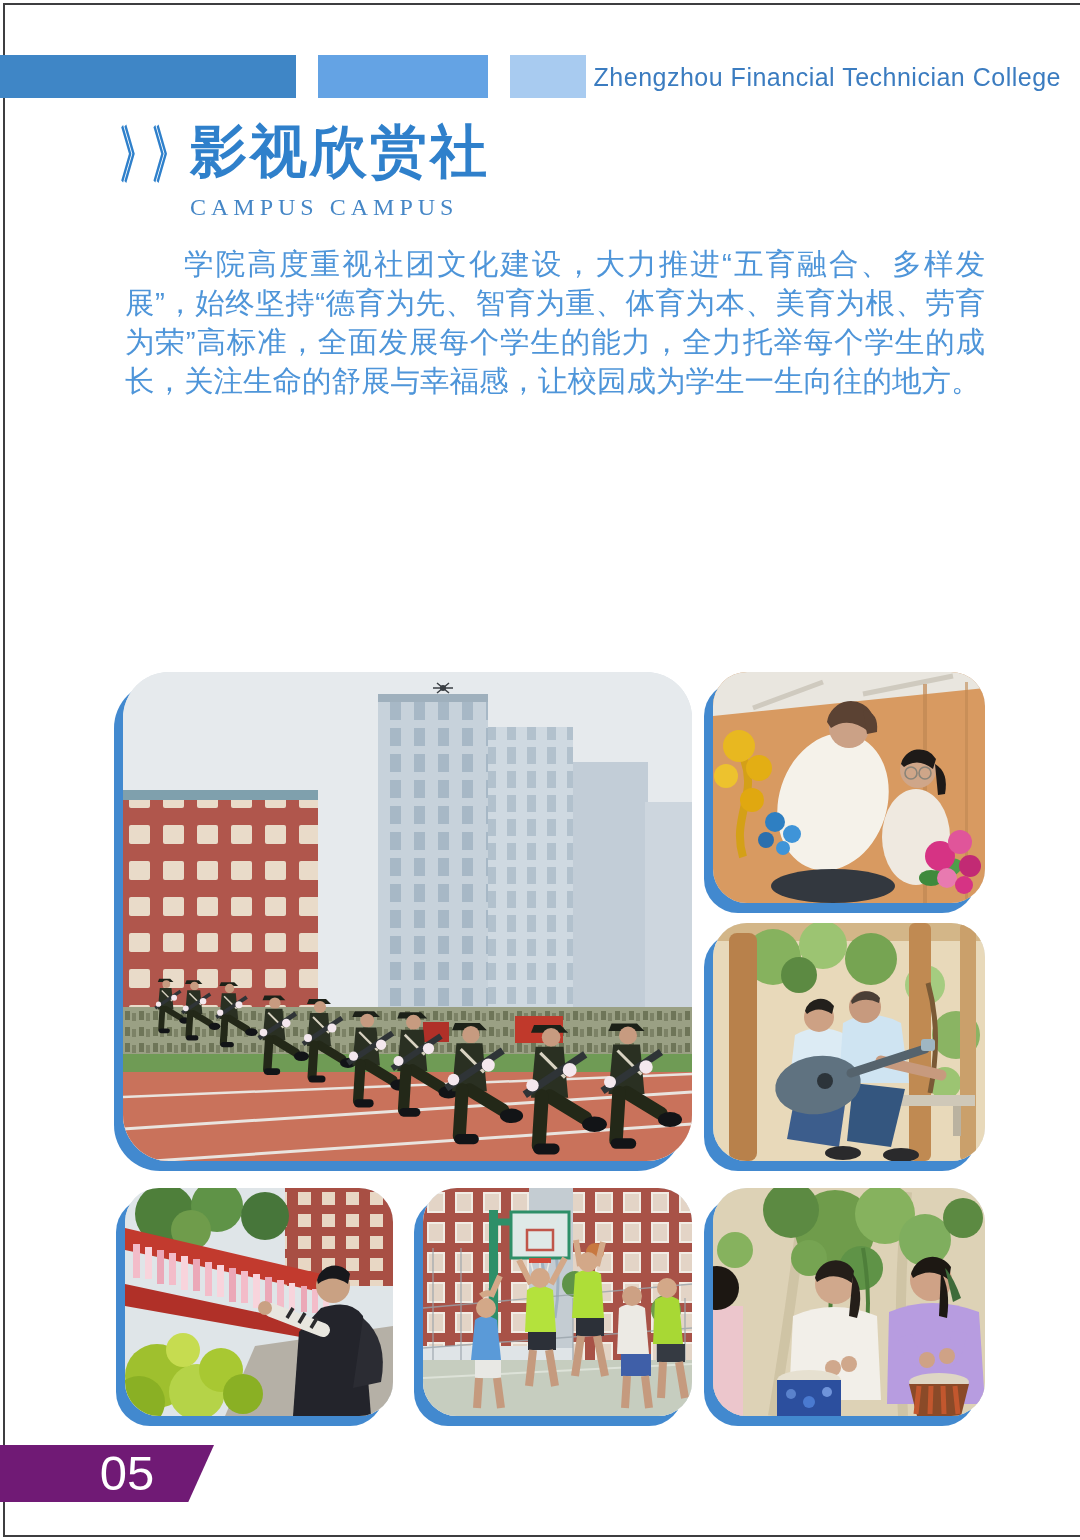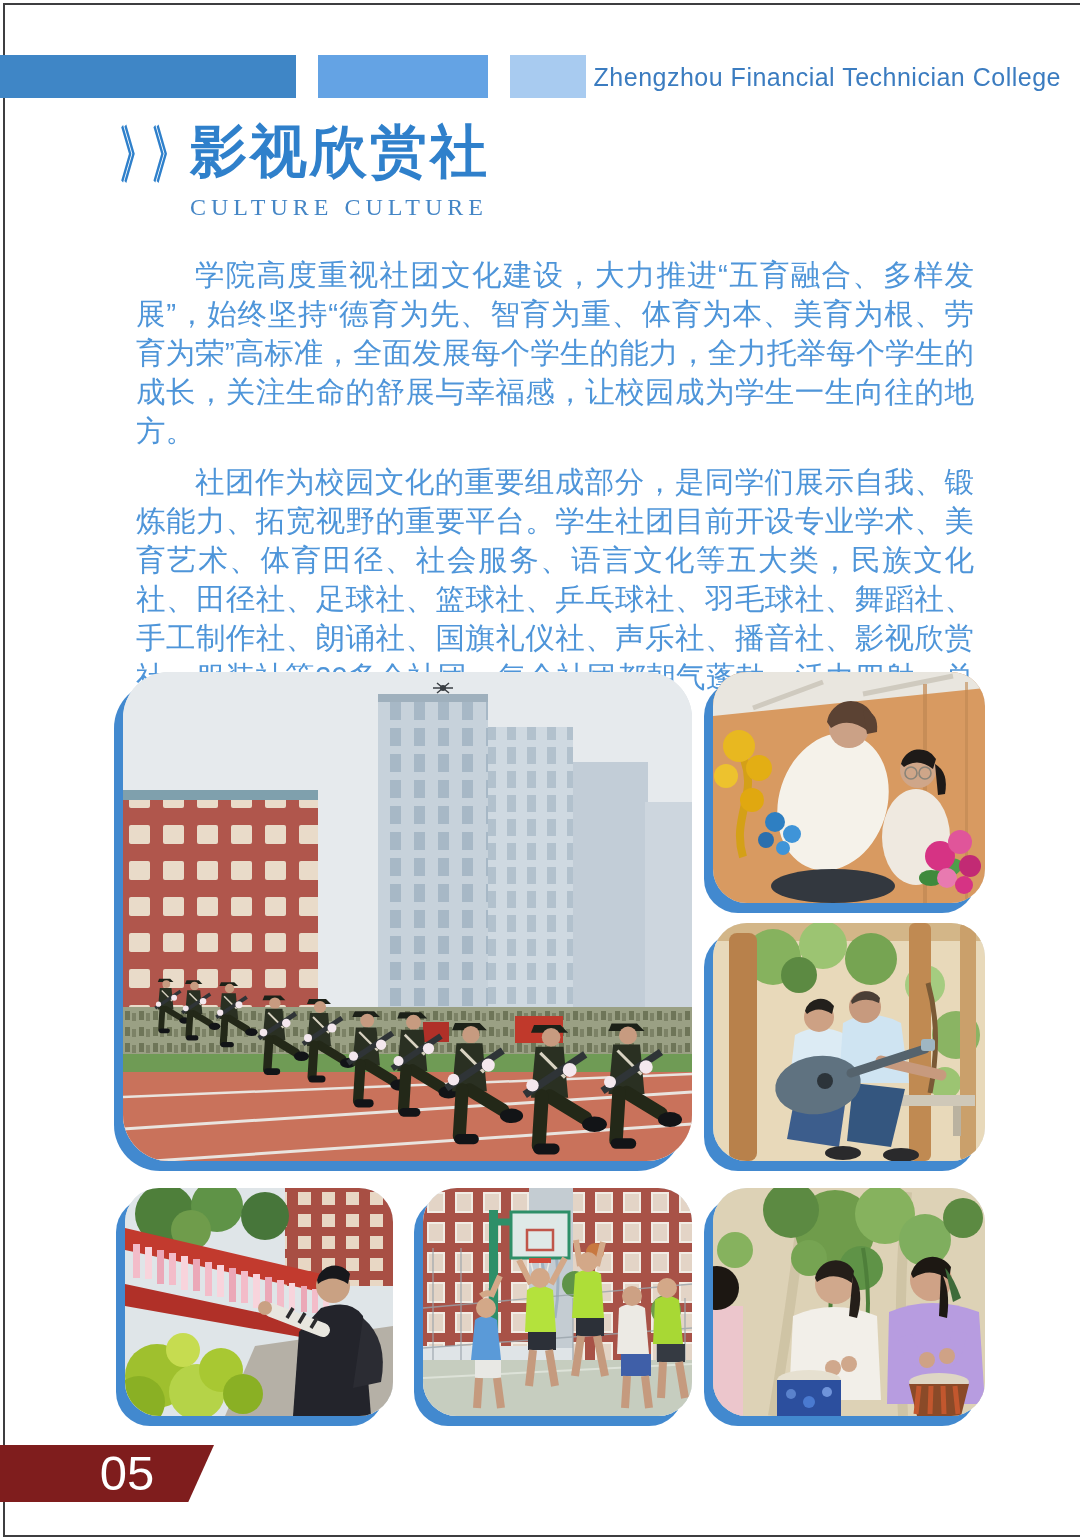--- a/index.html
+++ b/index.html
@@ -35,65 +35,64 @@
   .title-en{
     position:absolute;left:190px;top:194px;z-index:2;
     font-family:"Liberation Serif","DejaVu Serif",serif;
     font-size:24px;color:#4586c6;letter-spacing:5px;
   }
   
   .body-text{
     position:absolute;left:124px;top:243px;width:862px;z-index:2;
     font-size:29.5px;line-height:39px;color:#4e95d9;text-align:justify;
   }
-  .body-text p{margin:12px;text-indent:2em;}
+  .body-text p{margin:1px;text-indent:2em;}
   
   .photo{position:absolute;z-index:2;}
   .photo .back{
     position:absolute;inset:0;background:#4289cf;
     border-radius:inherit;transform:translate(-9px,10px);
   }
   .photo .img{
     position:absolute;inset:0;border-radius:inherit;overflow:hidden;background:#dde3e8;
   }
   .photo svg{display:block;width:100%;height:100%;}
   .ph-main{left:123px;top:672px;width:569px;height:489px;border-radius:46px;}
   .ph-a{left:713px;top:672px;width:272px;height:231px;border-radius:34px;}
   .ph-b{left:713px;top:923px;width:272px;height:238px;border-radius:34px;}
   .ph-c{left:125px;top:1188px;width:268px;height:228px;border-radius:34px;}
   .ph-d{left:423px;top:1188px;width:269px;height:228px;border-radius:34px;}
   .ph-e{left:713px;top:1188px;width:272px;height:228px;border-radius:34px;}
   
   .page-band{
     position:absolute;left:0;top:1445px;width:214px;height:57px;z-index:3;
-    background:#7f1d1d;
+    background:#701a75;
     clip-path:polygon(0 0,100% 0,88% 100%,0 100%);
     color:#ffffff;font-size:49px;line-height:56px;
     padding-left:0;text-align:center;
   }
   .page-band span{display:inline-block;margin-left:40px;}
 </style>
 </head>
 <body>
 
 <div class="page">
   <div class="page-frame"></div>
 
   <div class="hbar b1"></div>
   <div class="hbar b2"></div>
   <div class="hbar b3"></div>
   <div class="college-name">Zhengzhou Financial Technician College</div>
 
   <div class="chevrons">》》</div>
   <div class="title-cn">影视欣赏社</div>
-  <div class="title-en">CULTURE  CULTURE</div>
+  <div class="title-en">CAMPUS  CAMPUS</div>
 
   <div class="body-text">
     <p>学院高度重视社团文化建设，大力推进“五育融合、多样发展”，始终坚持“德育为先、智育为重、体育为本、美育为根、劳育为荣”高标准，全面发展每个学生的能力，全力托举每个学生的成长，关注生命的舒展与幸福感，让校园成为学生一生向往的地方。</p>
-    <p>社团作为校园文化的重要组成部分，是同学们展示自我、锻炼能力、拓宽视野的重要平台。学生社团目前开设专业学术、美育艺术、体育田径、社会服务、语言文化等五大类，民族文化社、田径社、足球社、篮球社、乒乓球社、羽毛球社、舞蹈社、手工制作社、朗诵社、国旗礼仪社、声乐社、播音社、影视欣赏社、服装社等20多个社团，每个社团都朝气蓬勃、活力四射，总有一个舞台属于你，期待同学们的加入！</p>
   </div>
 
   <figure class="photo ph-main" style="margin:0;" aria-label="students-marching-parade-on-campus-track">
     <div class="back"></div>
     <div class="img">
       <svg viewBox="0 0 569 489" preserveAspectRatio="none">
         <defs>
           <pattern id="brickP" width="34" height="36" patternUnits="userSpaceOnUse">
             <rect width="34" height="36" fill="#b0564c"></rect>
               <rect x="6" y="9" width="21" height="19" rx="2" fill="#e9dbc9"></rect>

